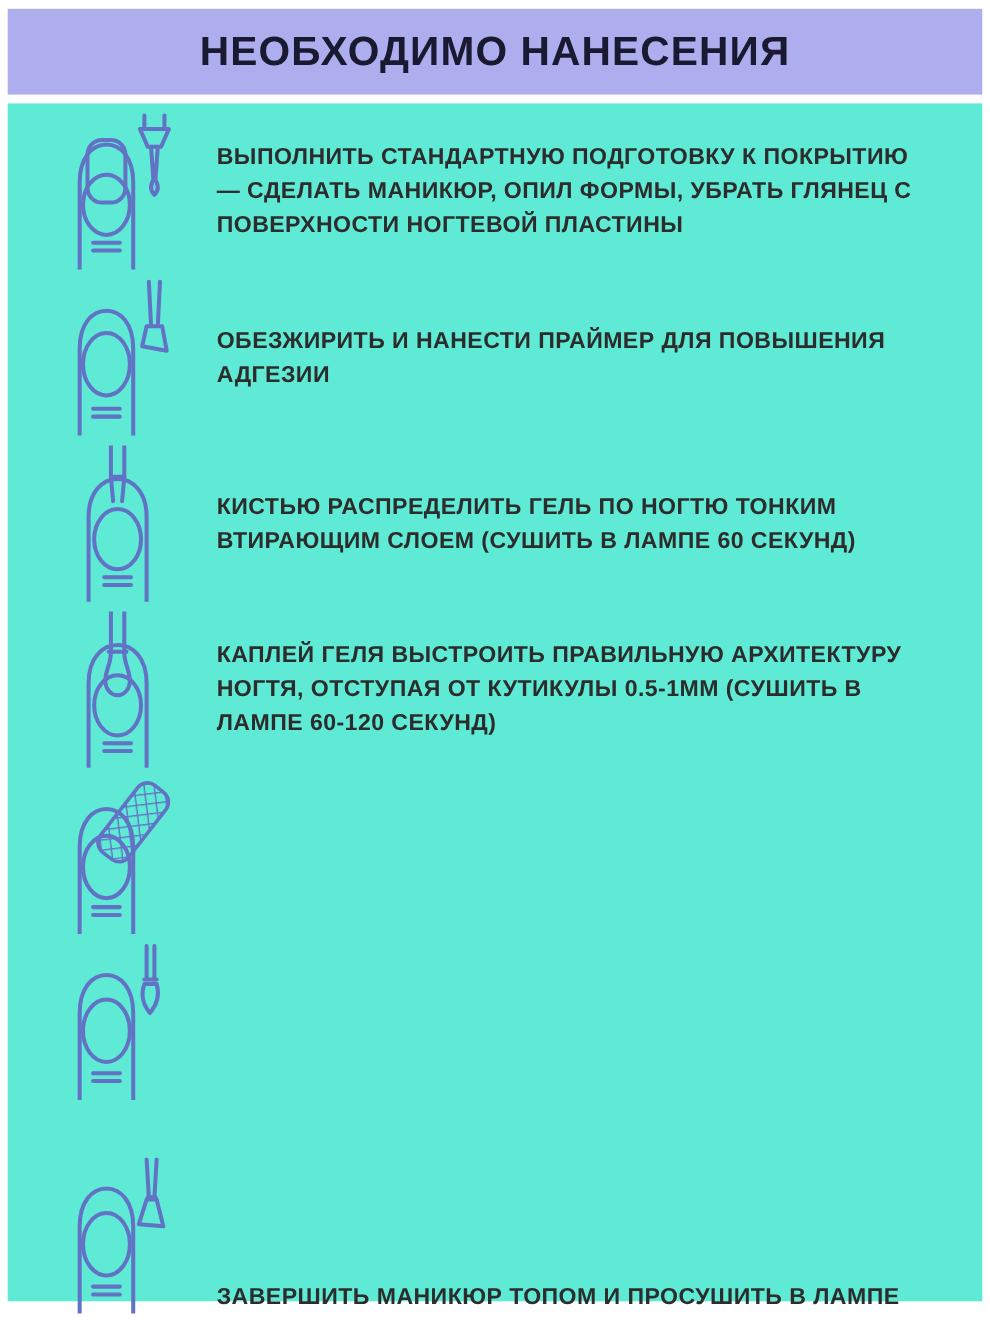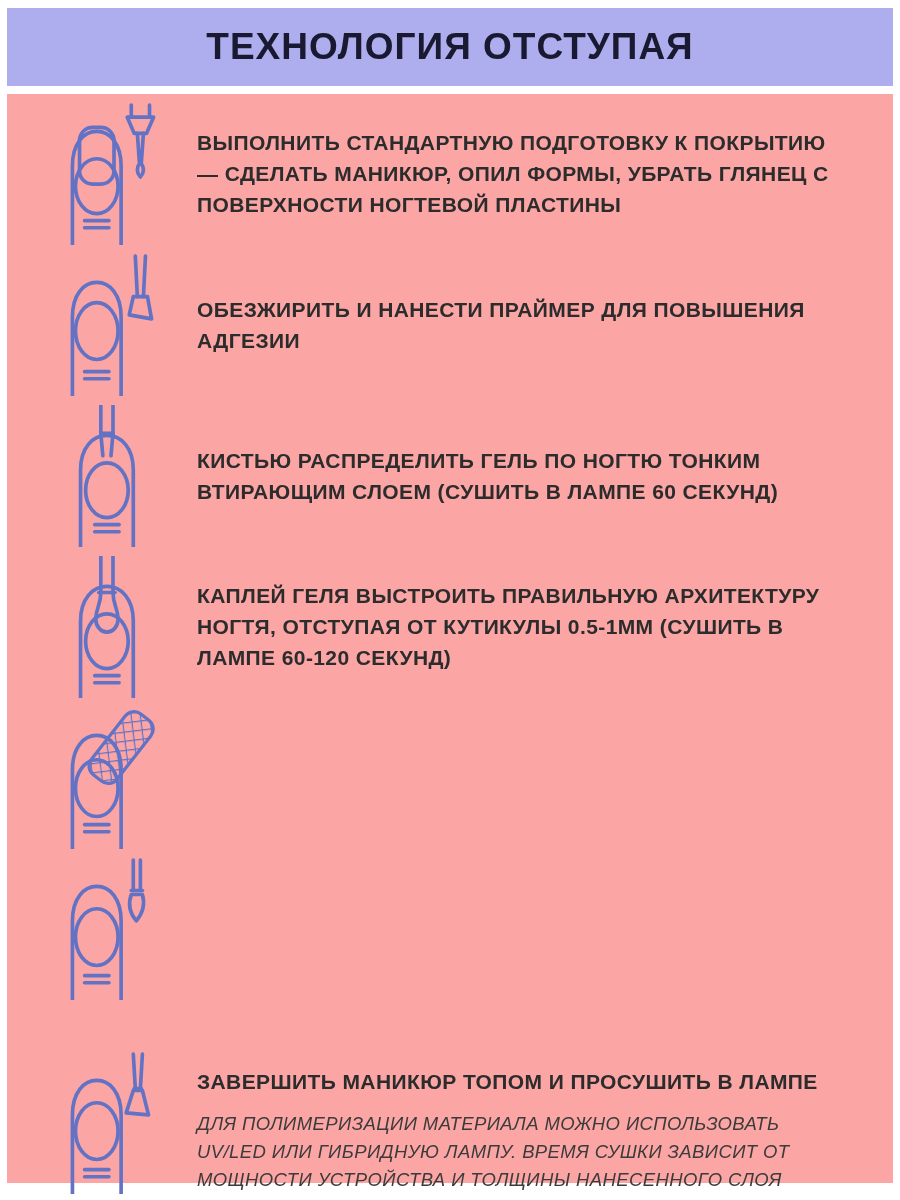--- a/index.html
+++ b/index.html
@@ -20,21 +20,21 @@
   }
   .header h1 {
     font-size:37px;
     font-weight:bold;
     letter-spacing:1px;
     color:#191932;
   }
 
   .panel {
     margin:8px 7px 10px 7px;
-    background:#fca5a5;
+    background:#5eead4;
     height:1089px;
     padding:4px 42px 8px 54px;
     display:flex;
     flex-direction:column;
   }
 
   .step {
     display:flex;
     align-items:center;
     gap:32px;
@@ -66,21 +66,21 @@
     text-transform:uppercase;
     max-width:640px;
   }
 </style>
 </head>
 <body>
 
 <div class="page">
 
   <div class="header">
-    <h1>ТЕХНОЛОГИЯ ОТСТУПАЯ</h1>
+    <h1>НЕОБХОДИМО НАНЕСЕНИЯ</h1>
   </div>
 
   <div class="panel">
 
     <div class="step">
       <div class="icon-box">
         <svg viewBox="0 0 100 140" fill="none" stroke="#6272c4" stroke-width="3.6" stroke-linecap="round" stroke-linejoin="round">
           <path d="M10 140 V62 C10 40 21 28 34 28 C47 28 58 40 58 62 V140"></path>
           <rect x="17" y="24" width="34" height="56" rx="13"></rect>
           <ellipse cx="34" cy="82" rx="21" ry="27"></ellipse>
@@ -172,18 +172,17 @@
           <path d="M10 140 V62 C10 40 21 28 34 28 C47 28 58 40 58 62 V140"></path>
           <ellipse cx="34" cy="78" rx="21" ry="28"></ellipse>
           <path d="M22 116 H46 M22 123 H46"></path>
           <path d="M70 2 L72 36 M79 2 L77 36"></path>
           <path d="M71 36 H78"></path>
           <path d="M70 38 L79 38 L85 62 L63 60 Z"></path>
         </svg>
       </div>
       <div>
         <div class="step-text">ЗАВЕРШИТЬ МАНИКЮР ТОПОМ И ПРОСУШИТЬ В ЛАМПЕ</div>
-        <div class="step-note">ДЛЯ ПОЛИМЕРИЗАЦИИ МАТЕРИАЛА МОЖНО ИСПОЛЬЗОВАТЬ UV/LED ИЛИ ГИБРИДНУЮ ЛАМПУ. ВРЕМЯ СУШКИ ЗАВИСИТ ОТ МОЩНОСТИ УСТРОЙСТВА И ТОЛЩИНЫ НАНЕСЕННОГО СЛОЯ</div>
       </div>
     </div>
 
   </div>
 </div>
 
 </body></html>

